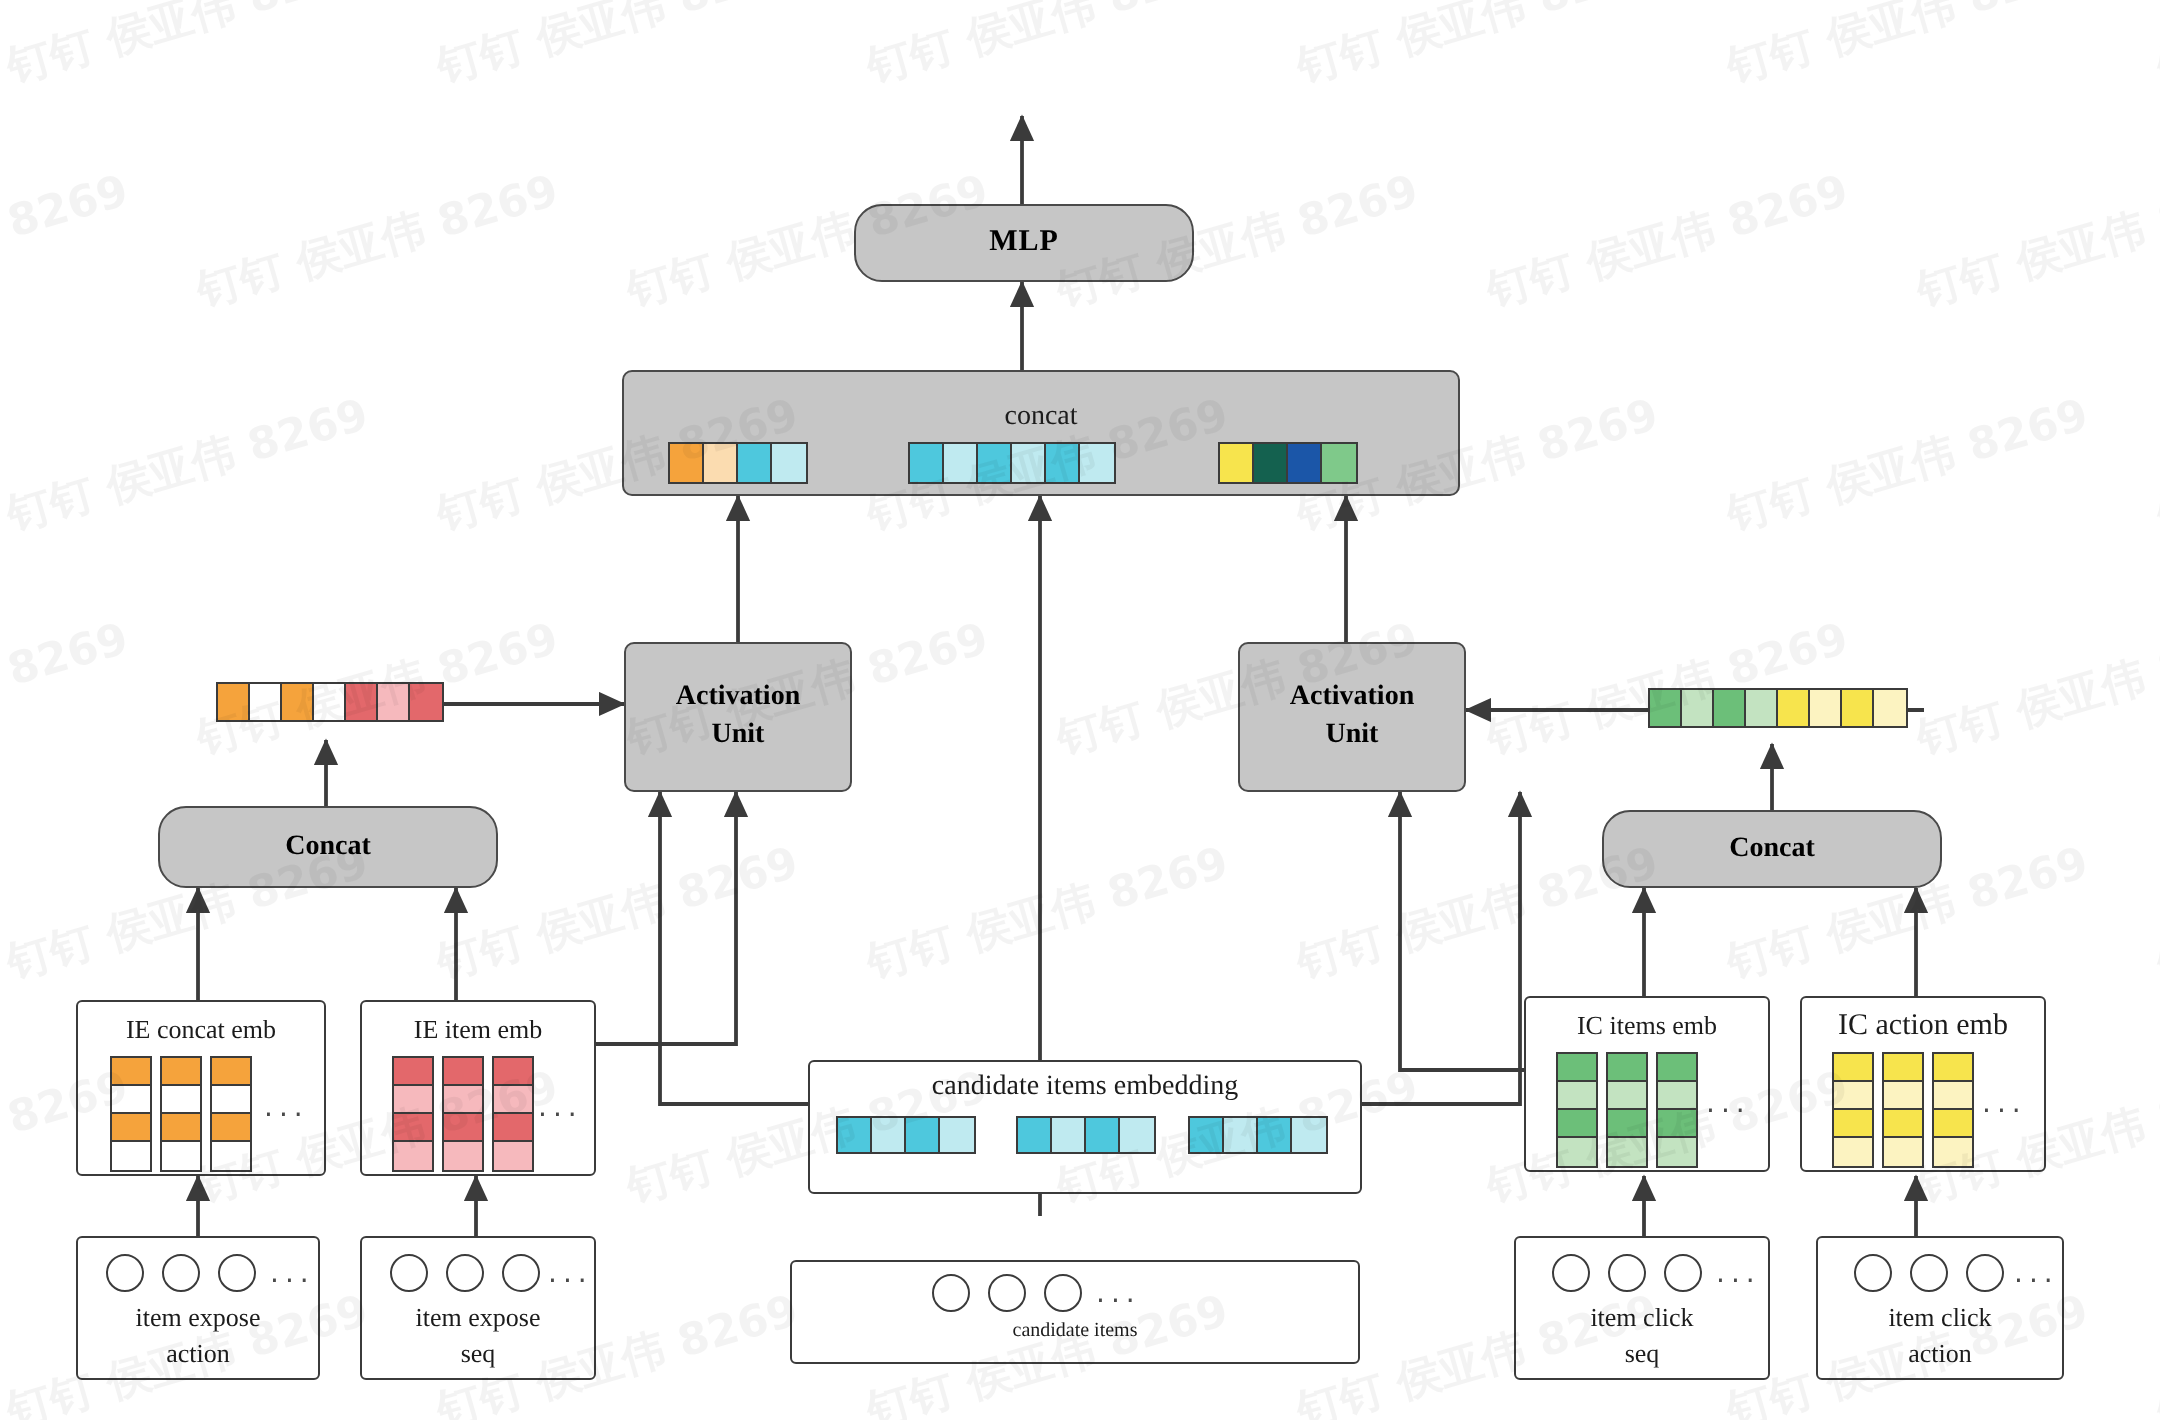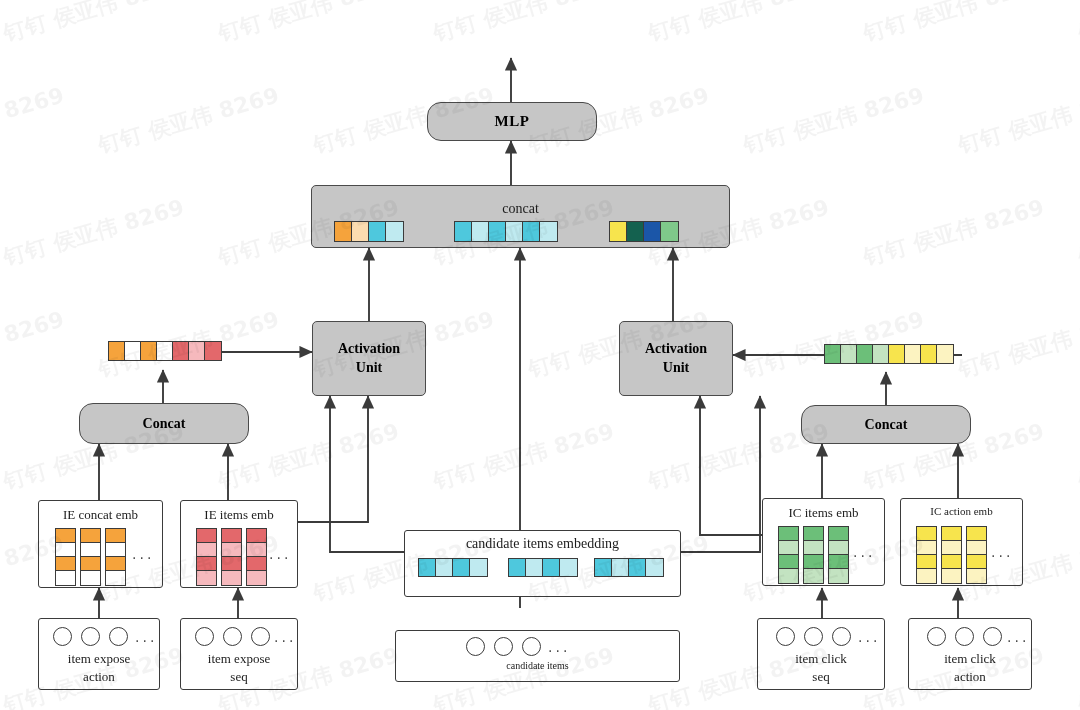--- a/index.html
+++ b/index.html
@@ -254,21 +254,21 @@
           <div class="c" style="width: 19px; height: 14px; background: rgb(245, 163, 60);"></div>
           <div class="c" style="width: 19px; height: 14px; background: rgb(255, 255, 255);"></div>
           <div class="c" style="width: 19px; height: 14px; background: rgb(245, 163, 60);"></div>
           <div class="c" style="width: 19px; height: 14px; background: rgb(255, 255, 255);"></div>
         </div>
       </div>
     <div class="dots" style="left:93px;top:45px;font-size:14px;">...</div>
   </div>
 
   <div class="node box-white" style="left:180px;top:500px;width:118px;height:88px;z-index:3;">
-    <div class="lbl" style="top:6px;font-size:13px;">IE items emb</div>
+    <div class="lbl" style="top:6px;font-size:13px;">IE item emb</div>
     <div class="colgrid" style="left:15px;top:27px;">
         <div class="col">
           <div class="c" style="width: 19px; height: 14px; background: rgb(227, 104, 107);"></div>
           <div class="c" style="width: 19px; height: 14px; background: rgb(246, 185, 189);"></div>
           <div class="c" style="width: 19px; height: 14px; background: rgb(227, 104, 107);"></div>
           <div class="c" style="width: 19px; height: 14px; background: rgb(246, 185, 189);"></div>
         </div>
         <div class="col">
           <div class="c" style="width: 19px; height: 14px; background: rgb(227, 104, 107);"></div>
           <div class="c" style="width: 19px; height: 14px; background: rgb(246, 185, 189);"></div>
@@ -304,21 +304,21 @@
           <div class="c" style="width: 19px; height: 14px; background: rgb(108, 191, 121);"></div>
           <div class="c" style="width: 19px; height: 14px; background: rgb(195, 227, 193);"></div>
           <div class="c" style="width: 19px; height: 14px; background: rgb(108, 191, 121);"></div>
           <div class="c" style="width: 19px; height: 14px; background: rgb(195, 227, 193);"></div>
         </div>
       </div>
     <div class="dots" style="left:90px;top:45px;font-size:14px;">...</div>
   </div>
 
   <div class="node box-white" style="left:900px;top:498px;width:123px;height:88px;z-index:3;">
-    <div class="lbl" style="top:6px;font-size:11px;">IC action emb</div>
+    <div class="lbl" style="top:6px;font-size:15px;">IC action emb</div>
     <div class="colgrid" style="left:15px;top:27px;">
         <div class="col">
           <div class="c" style="width: 19px; height: 14px; background: rgb(247, 228, 77);"></div>
           <div class="c" style="width: 19px; height: 14px; background: rgb(252, 243, 193);"></div>
           <div class="c" style="width: 19px; height: 14px; background: rgb(247, 228, 77);"></div>
           <div class="c" style="width: 19px; height: 14px; background: rgb(252, 243, 193);"></div>
         </div>
         <div class="col">
           <div class="c" style="width: 19px; height: 14px; background: rgb(247, 228, 77);"></div>
           <div class="c" style="width: 19px; height: 14px; background: rgb(252, 243, 193);"></div>

